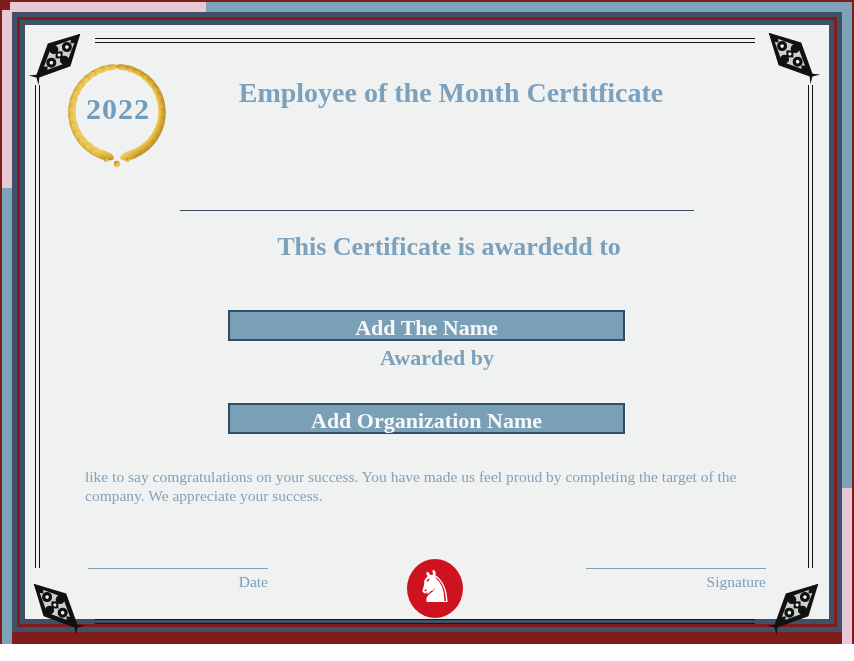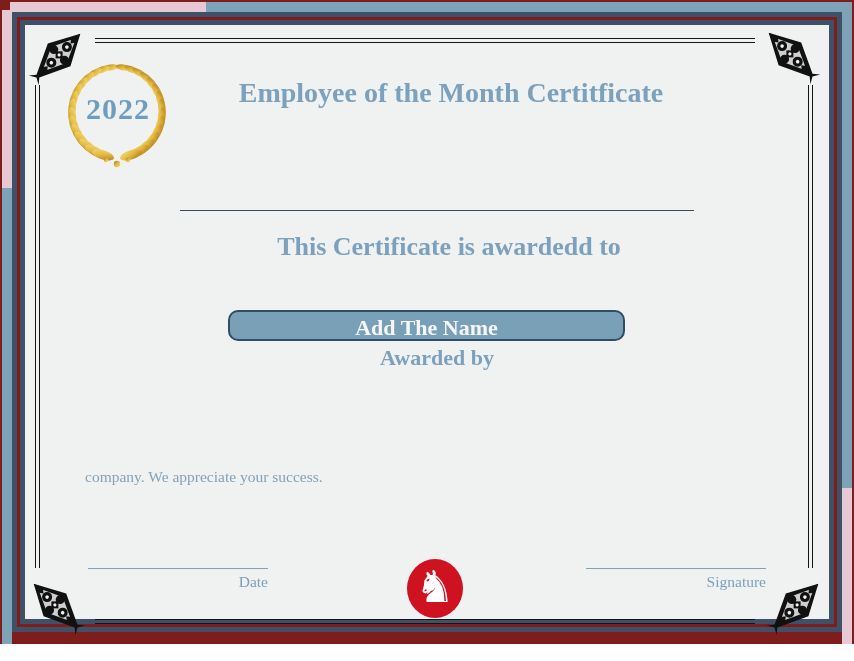--- a/index.html
+++ b/index.html
@@ -56,21 +56,21 @@
   .title{position:absolute;left:44px;top:62px;width:814px;text-align:center;
     font-size:28px;line-height:62px;font-weight:bold;color:var(--accent);}
   .divider{position:absolute;left:180px;top:210px;width:514px;border-top:1.6px solid #3d4a59;}
   .subtitle{position:absolute;left:42px;top:232px;width:814px;text-align:center;
     font-size:26px;font-weight:bold;color:var(--accent);}
 
   
   .ph-btn{position:absolute;left:228px;width:397px;height:31px;background:var(--btnbg);
     border:2px solid var(--btnborder);color:#f6f7f8;font-family:"Liberation Serif",serif;
     font-size:22px;font-weight:bold;text-align:center;line-height:31px;cursor:pointer;padding:0;}
-  .btn-name{top:310px;border-radius:10px;}
+  .btn-name{top:310px;}
   .btn-org{top:403px;}
   .awarded-by{position:absolute;left:30px;top:345px;width:814px;text-align:center;
     font-size:22px;font-weight:bold;color:var(--accent);}
 
   
   .body-text{position:absolute;left:85px;top:468px;width:672px;color:#84a2b8;
     font-size:15.5px;line-height:18.5px;}
 
   
   .sig-line{position:absolute;top:568px;width:180px;border-top:1.6px solid var(--sblue);}
@@ -179,22 +179,24 @@
 
   <div class="title">Employee of the Month Certitficate</div>
   <div class="divider"></div>
 
   <div class="subtitle">This Certificate is awardedd to</div>
 
   <button class="ph-btn btn-name">Add The Name</button>
 
   <div class="awarded-by">Awarded by</div>
 
+  <button class="ph-btn btn-org">Add Organization Name</button>
 
   <div class="body-text">
+    <div>like to say comgratulations on your success. You have made us feel proud by completing the target of the</div>
     <div>company. We appreciate your success.</div>
   </div>
 
   <div class="sig-line date"></div>
   <div class="sig-label date">Date</div>
 
   <div class="logo">
     <span>♞</span>
   </div>
 

